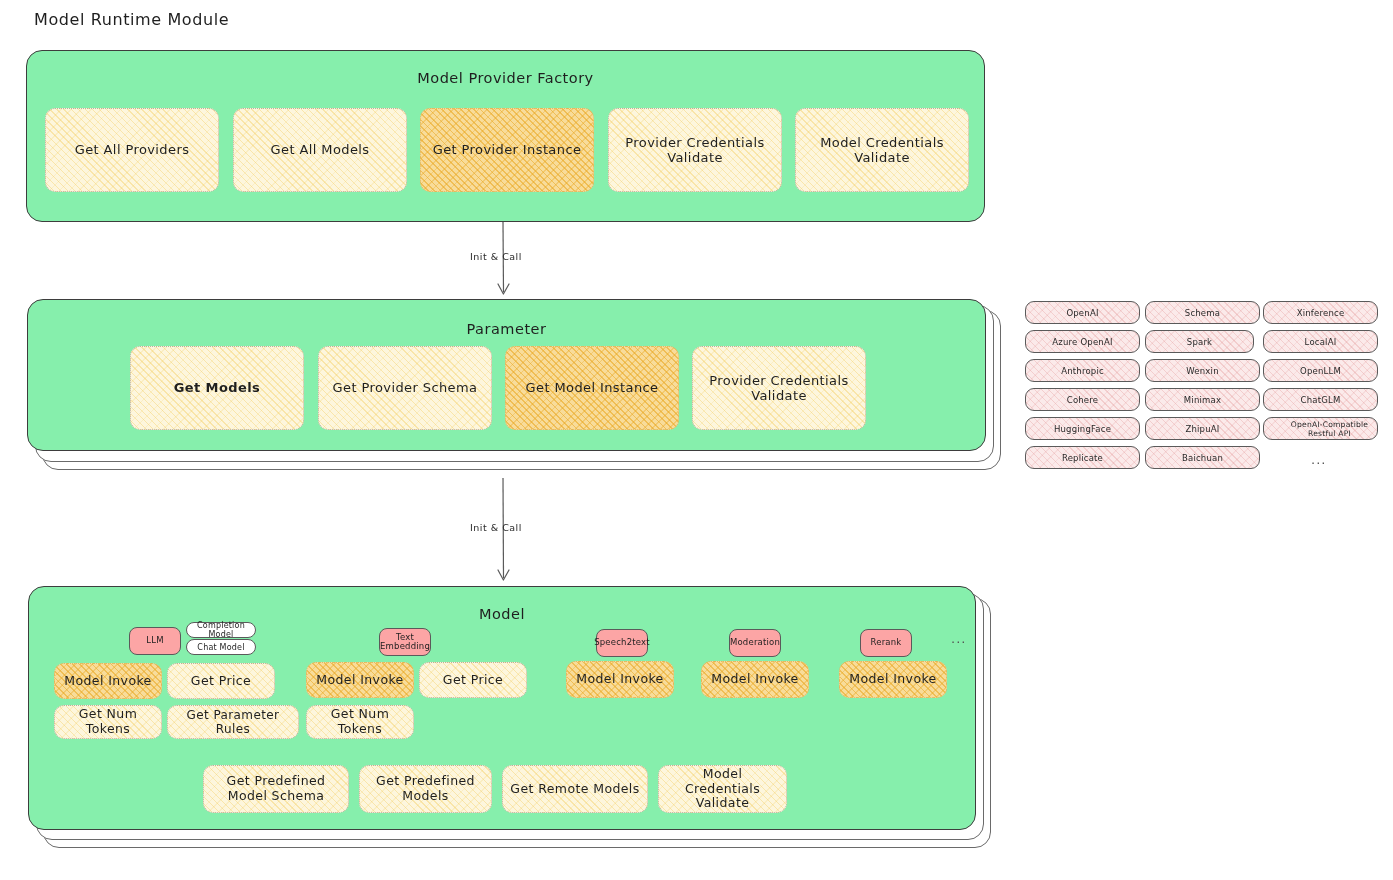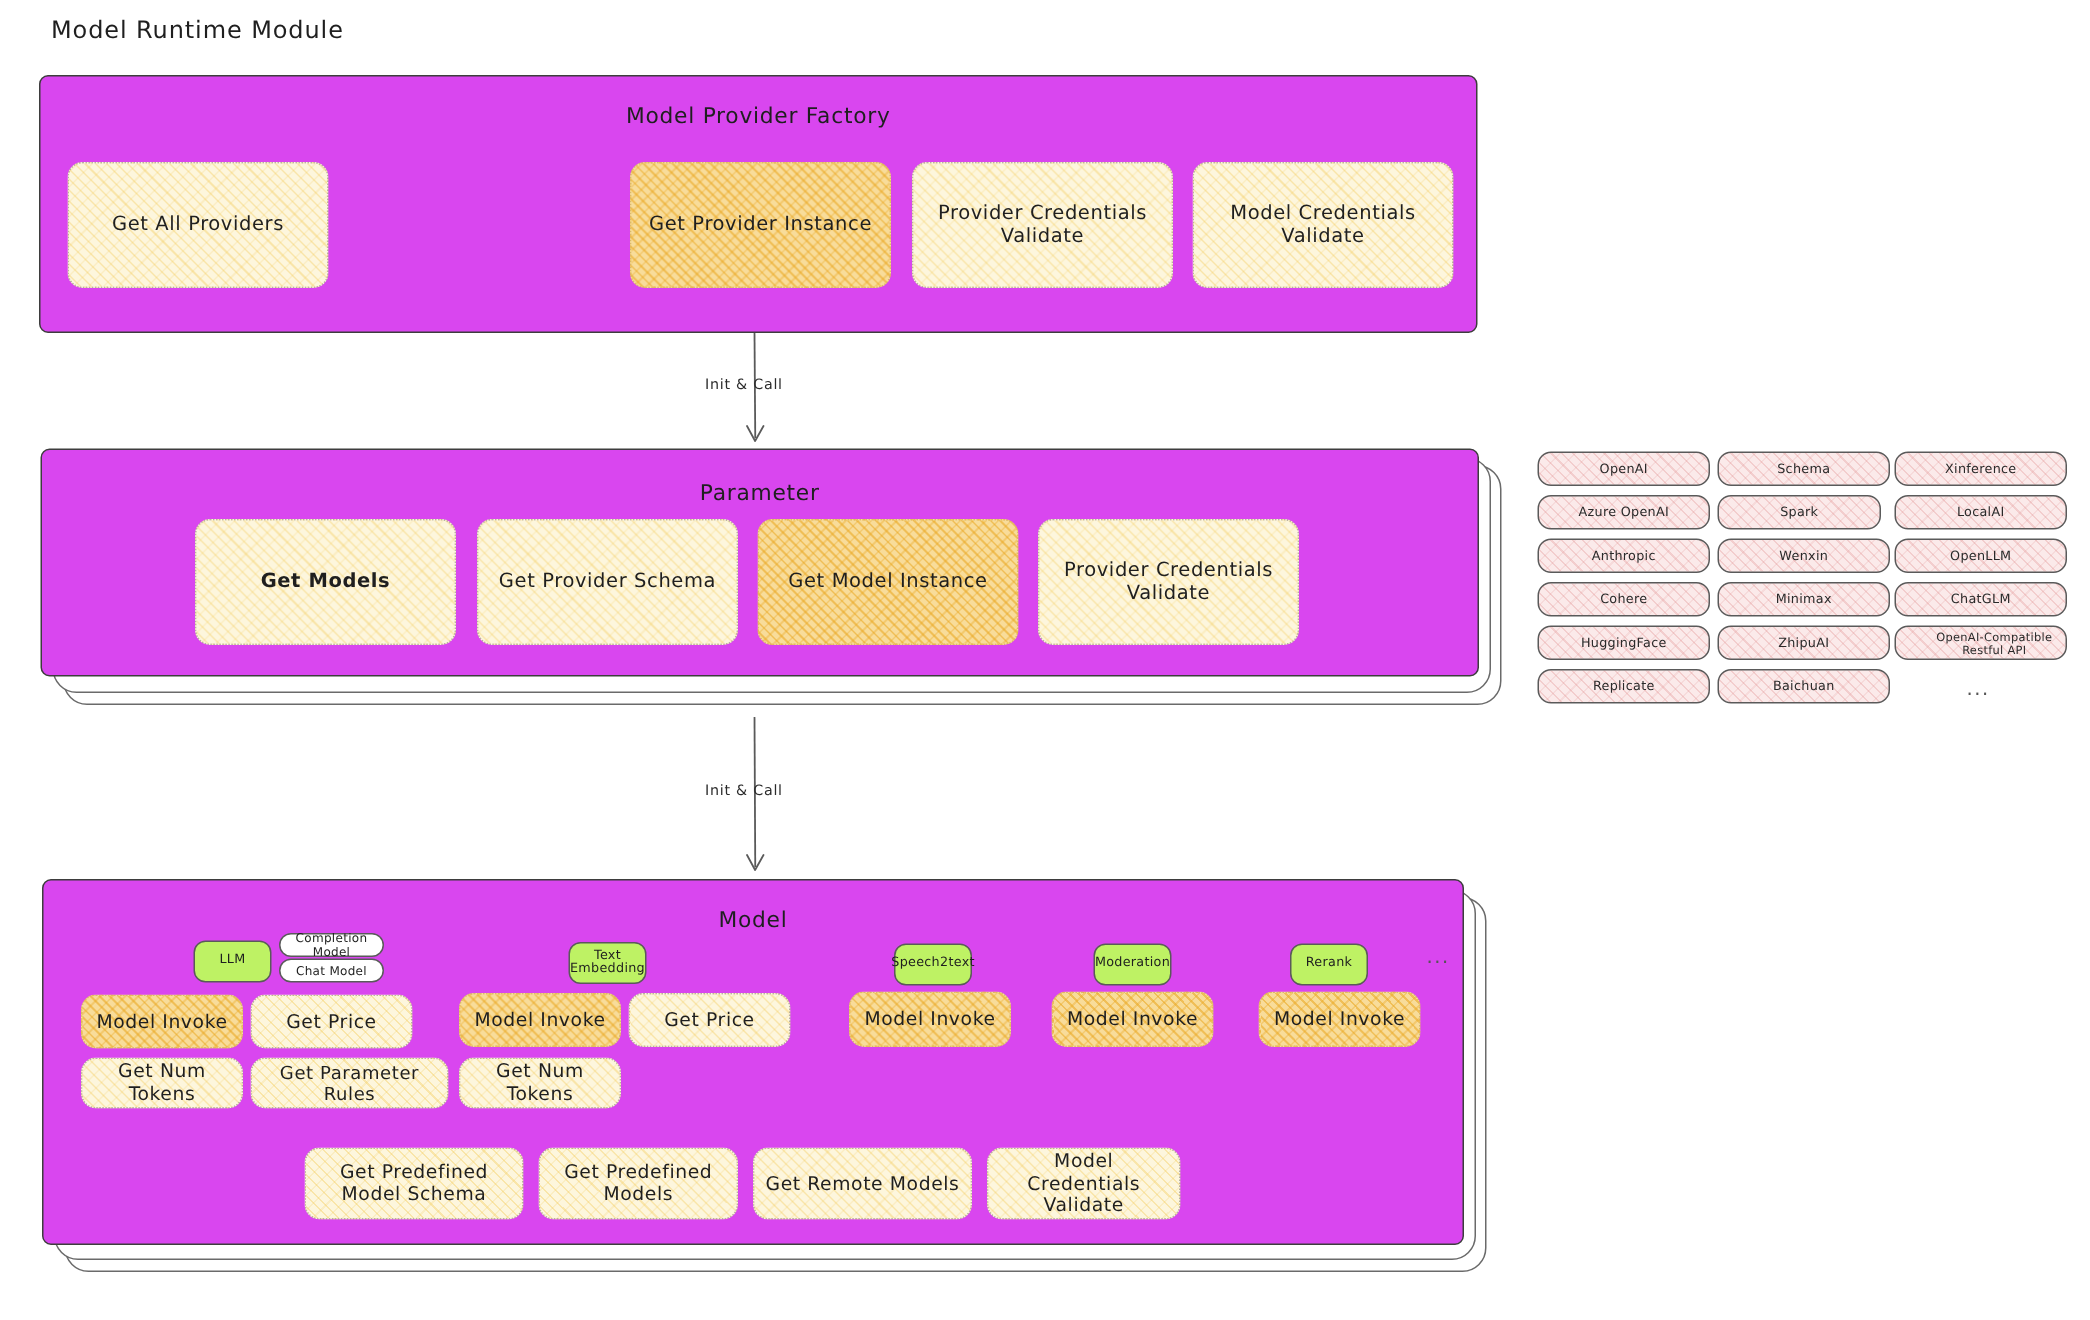--- a/index.html
+++ b/index.html
@@ -21,23 +21,23 @@
   
   #page-title {
     position: absolute; left: 34px; top: 10px;
     font-size: 16px; color: #1f1f1f; font-weight: 500;
     letter-spacing: .6px;
   }
 
   
   .panel {
     position: absolute;
-    background: #d946ef;
+    background: #86efac;
     border: 1.1px solid #3d3d3d;
-    border-radius: 6px;
+    border-radius: 16px;
   }
   .panel-title {
     position: absolute; left: 0; right: 0;
     text-align: center;
     font-size: 14.5px; color: #1f1f1f;
     letter-spacing: .5px;
   }
   
   .stack-layer {
     position: absolute;
@@ -87,21 +87,21 @@
   }
 
   
   .chip-type {
     position: absolute;
     display: flex; align-items: center; justify-content: center;
     text-align: center;
     border: 1.1px solid #5a5a5a;
     border-radius: 8px;
     font-size: 8.5px; color: #1f1f1f;
-    background: #bef264;
+    background: #fca5a5;
     line-height: 1.1;
     letter-spacing: .2px;
     padding: 13px 3px;
   }
   .chip-sub {
     position: absolute;
     display: flex; align-items: center; justify-content: center;
     text-align: center;
     border: 1.1px solid #5a5a5a;
     border-radius: 8px;
@@ -129,20 +129,21 @@
 
 <div id="canvas">
 
   <div id="page-title" class="hand">Model Runtime Module</div>
 
   <div class="panel" id="panel-factory" style="left:26px; top:50px; width:959px; height:172px;">
     <div class="panel-title hand" style="top:19px;">Model Provider Factory</div>
   </div>
 
   <div class="mbox hand" style="left:45px; top:108px; width:174px; height:84px; font-size:13px;">Get All Providers</div>
+  <div class="mbox hand" style="left:233px; top:108px; width:174px; height:84px; font-size:13px;">Get All Models</div>
   <div class="mbox hi hand" style="left:420px; top:108px; width:174px; height:84px; font-size:13px;">Get Provider Instance</div>
   <div class="mbox hand" style="left:608px; top:108px; width:174px; height:84px; font-size:13px;">Provider Credentials Validate</div>
   <div class="mbox hand" style="left:795px; top:108px; width:174px; height:84px; font-size:13px;">Model Credentials Validate</div>
 
   <div class="arrow-wrap" style="left:465px; top:222px; width:120px; height:78px;">
     <svg width="120" height="78" viewBox="0 0 120 78">
       <path d="M38 0 L38.5 70" stroke="#5a5a5a" stroke-width="1.2" fill="none"></path>
       <path d="M33 62 L38.4 72 L44 62" stroke="#5a5a5a" stroke-width="1.2" fill="none" stroke-linecap="round" stroke-linejoin="round"></path>
     </svg>
     <div class="arrow-label hand" style="left:5px; top:29px;">Init &amp; Call</div>

